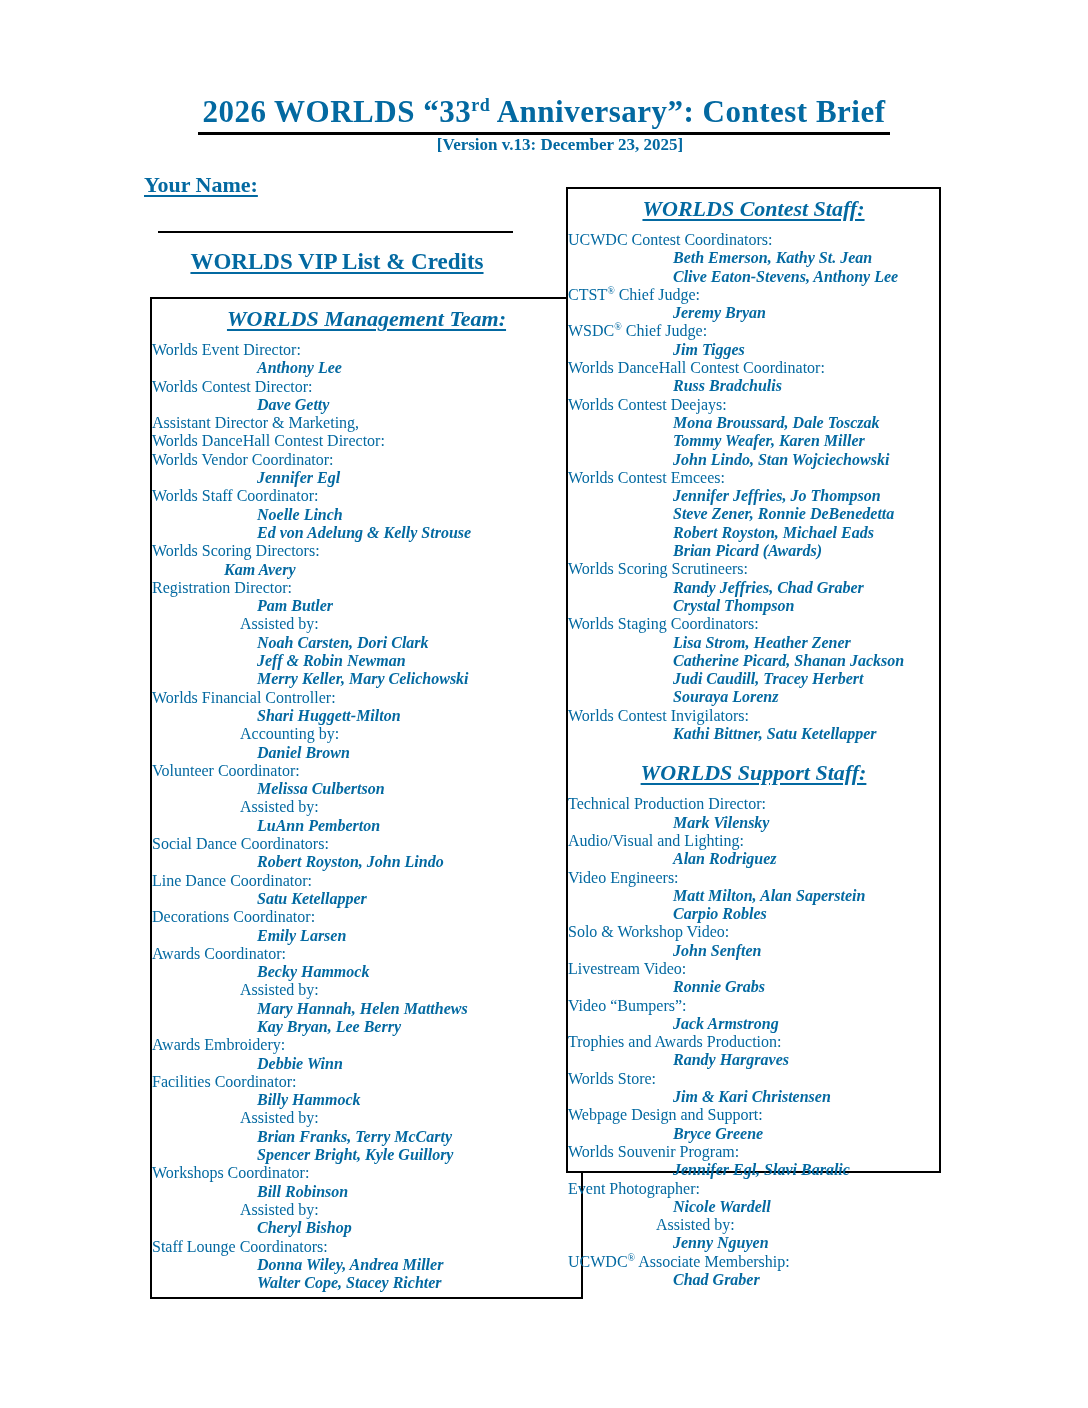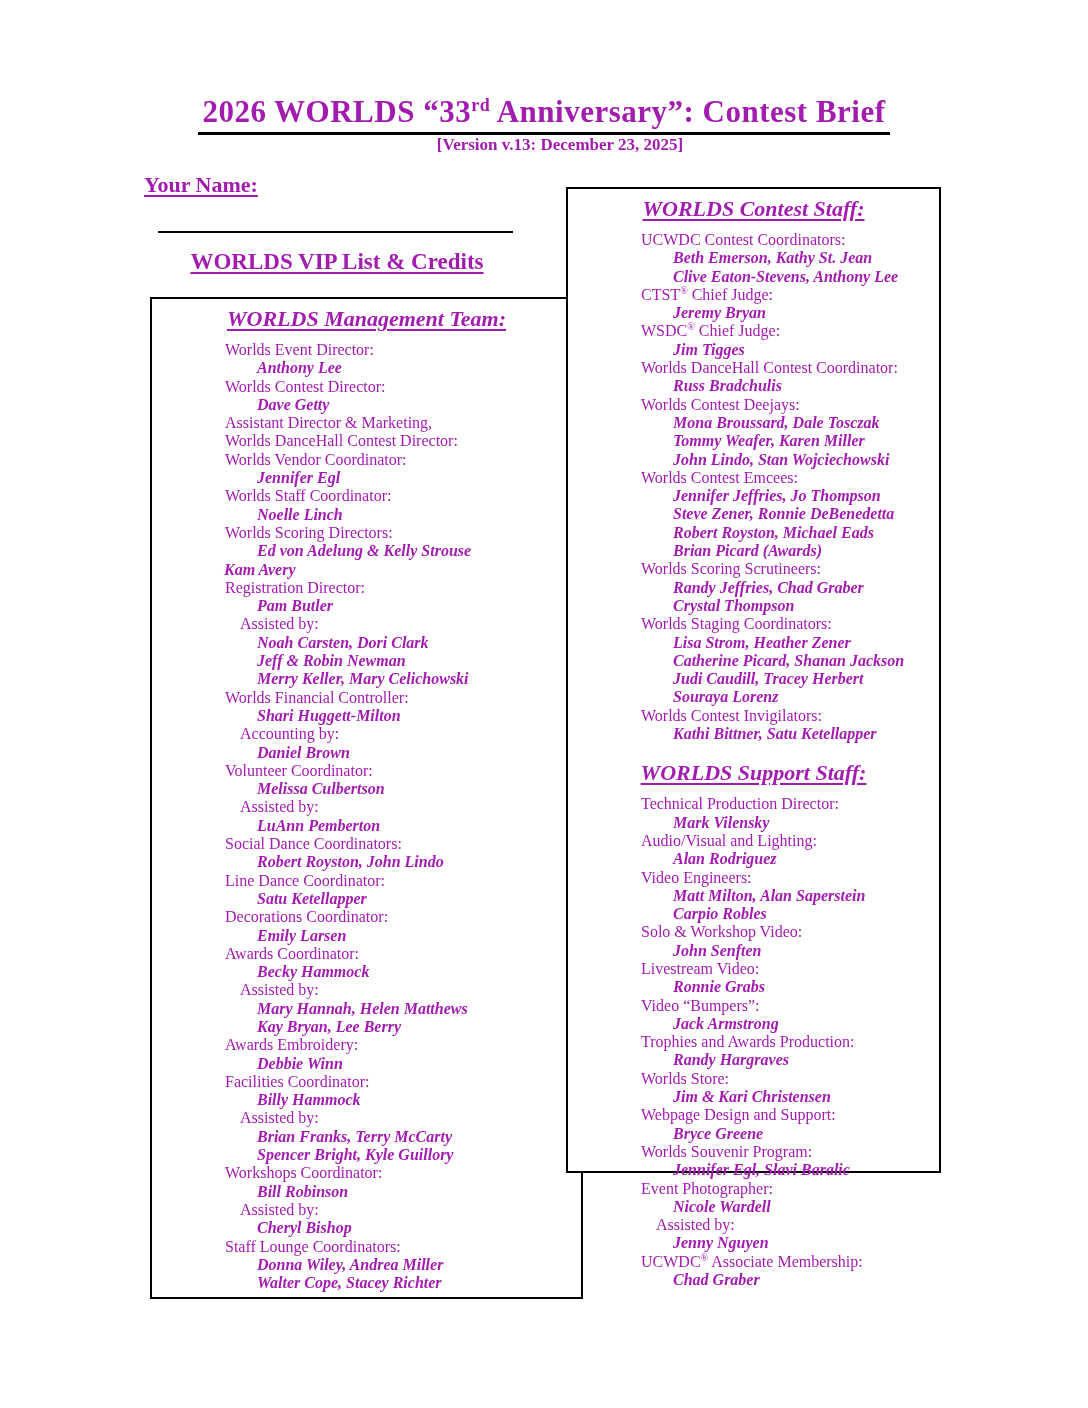--- a/index.html
+++ b/index.html
@@ -3,21 +3,21 @@
 <meta charset="utf-8">
 <style>
   html, body { margin: 0; padding: 0; background: #e8e8e8; }
   .page {
     position: relative;
     width: 1088px;
     height: 1408px;
     margin: 0 auto;
     background: #ffffff;
     font-family: "Liberation Serif", "DejaVu Serif", serif;
-    color: #a21caf;
+    color: #0369a1;
     overflow: hidden;
   }
   .doc-title {
     position: absolute;
     top: 94px; left: 0; width: 100%;
     text-align: center;
   }
   .doc-title-inner {
     display: inline-block;
     font-size: 31px;
@@ -85,21 +85,21 @@
     text-decoration-thickness: 2px;
     text-underline-offset: 3px;
   }
   .box-header.support { margin-top: 16px; }
   .entries {
     margin-top: 8px;
     font-size: 16px;
     line-height: 18.3px;
     white-space: nowrap;
   }
-  .entry.role   { padding-left: 73px; }
+  .entry.role   { }
   .entry.assist { padding-left: 88px; }
   .entry.name   { padding-left: 105px; font-weight: bold; font-style: italic; }
   .entry.name2  { padding-left: 72px; font-weight: bold; font-style: italic; }
   .entry sup { font-size: 62%; line-height: 0; }
 </style>
 </head>
 <body>
 
 <div class="page">
 
@@ -127,22 +127,22 @@
         <div class="entry role">Worlds Event Director:</div>
         <div class="entry name">Anthony Lee</div>
         <div class="entry role">Worlds Contest Director:</div>
         <div class="entry name">Dave Getty</div>
         <div class="entry role">Assistant Director &amp; Marketing,</div>
         <div class="entry role">Worlds DanceHall Contest Director:</div>
         <div class="entry role">Worlds Vendor Coordinator:</div>
         <div class="entry name">Jennifer Egl</div>
         <div class="entry role">Worlds Staff Coordinator:</div>
         <div class="entry name">Noelle Linch</div>
+        <div class="entry name">Ed von Adelung &amp; Kelly Strouse</div>
         <div class="entry role">Worlds Scoring Directors:</div>
-        <div class="entry name">Ed von Adelung &amp; Kelly Strouse</div>
         <div class="entry name name2">Kam Avery</div>
         <div class="entry role">Registration Director:</div>
         <div class="entry name">Pam Butler</div>
         <div class="entry assist">Assisted by:</div>
         <div class="entry name">Noah Carsten, Dori Clark</div>
         <div class="entry name">Jeff &amp; Robin Newman</div>
         <div class="entry name">Merry Keller, Mary Celichowski</div>
         <div class="entry role">Worlds Financial Controller:</div>
         <div class="entry name">Shari Huggett-Milton</div>
         <div class="entry assist">Accounting by:</div>

